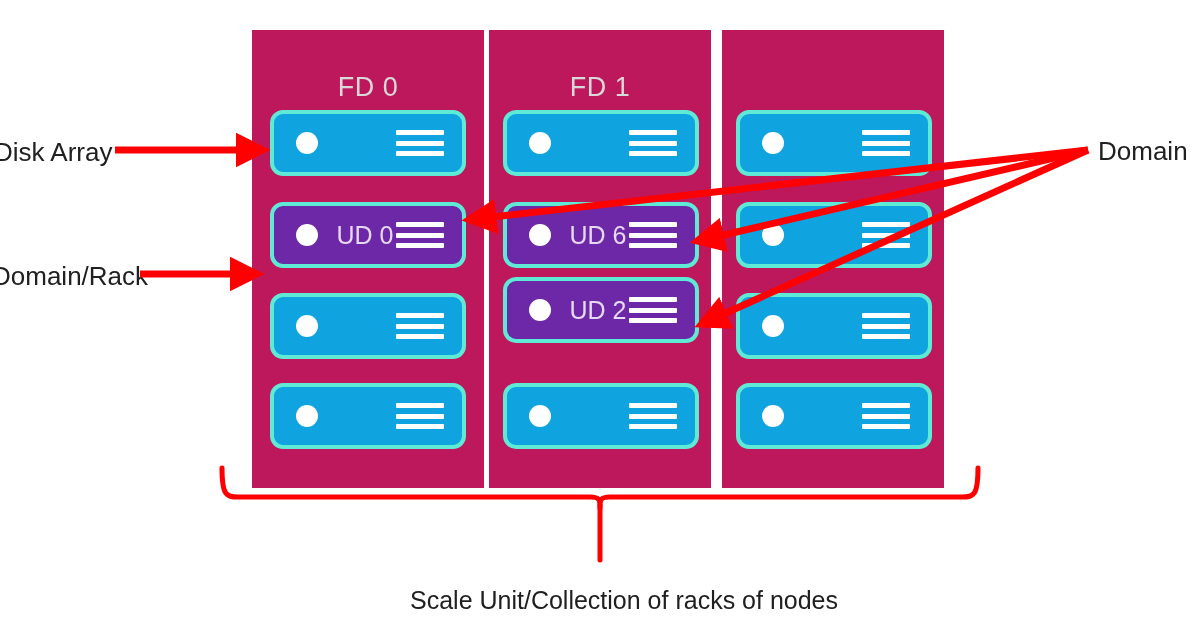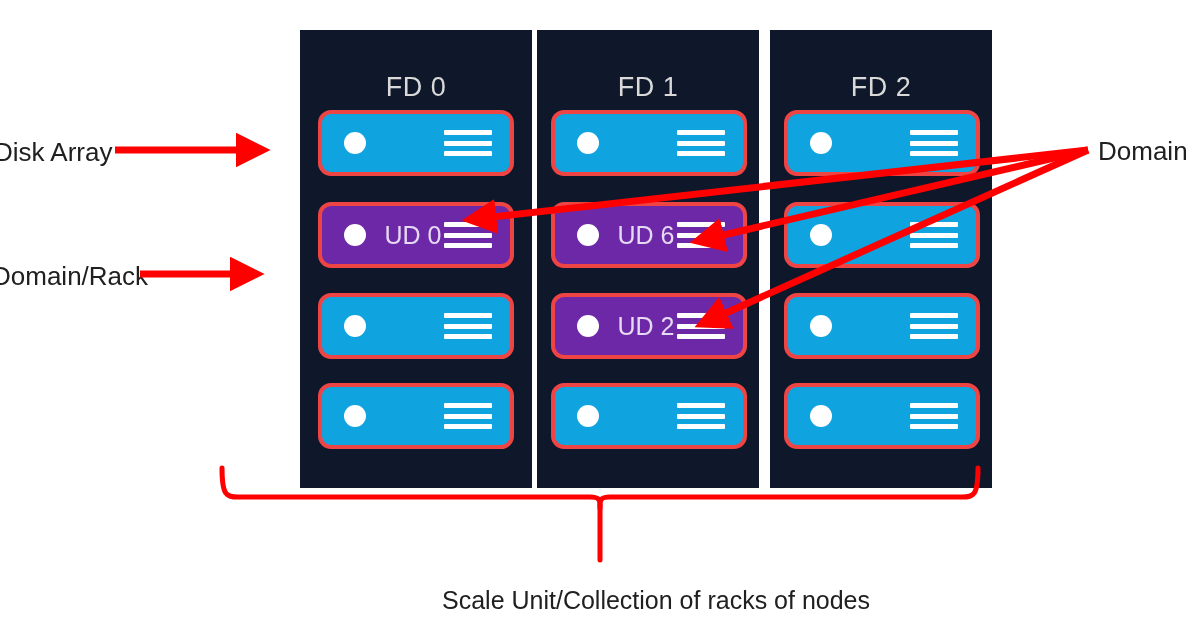--- a/index.html
+++ b/index.html
@@ -12,42 +12,41 @@
     width: 1200px;
     height: 630px;
     background: #ffffff;
     overflow: hidden;
     font-family: "Liberation Sans", sans-serif;
   }
 
   
   .rack {
     position: absolute;
-    background: #0f172a;
+    background: #be185d;
     box-sizing: border-box;
-    margin-left: 48px;
   }
   .rack-label {
     position: absolute;
     top: 44px;
     left: 0;
     width: 100%;
     text-align: center;
     color: #d9d9d9;
     font-size: 27px;
     letter-spacing: 0.5px;
     line-height: 1;
   }
 
   
   .node {
     position: absolute;
     box-sizing: border-box;
     border-radius: 13px;
-    border: 4px solid #ef4444;
+    border: 4px solid #5eead4;
   }
   .node.blue  { background: #0fa3e0; }
   .node.purple{ background: #6d28a8; }
 
   .node-dot {
     position: absolute;
     left: 22px;
     top: 50%;
     transform: translateY(-50%);
     width: 22px;
@@ -92,21 +91,20 @@
     font-size: 26px;
     white-space: nowrap;
     line-height: 1;
   }
   .caption {
     position: absolute;
     color: #202020;
     font-size: 25px;
     white-space: nowrap;
     line-height: 1;
-    margin-left: 32px;
   }
 
   
   #overlay {
     position: absolute;
     left: 0;
     top: 0;
     width: 1200px;
     height: 630px;
     pointer-events: none;
@@ -173,42 +171,41 @@
     <div class="node purple" style="left:14px; top:172px; width:196px; height:66px;">
       <span class="node-dot"></span>
       <span class="node-text">UD 6</span>
       <span class="node-lines">
           <span></span>
           <span></span>
           <span></span>
         </span>
     </div>
 
-    <div class="node purple" style="left:14px; top:263px; width:196px; height:66px;">
+    <div class="node purple" style="left:14px; top:247px; width:196px; height:66px;">
       <span class="node-dot"></span>
       <span class="node-text">UD 2</span>
       <span class="node-lines">
           <span></span>
           <span></span>
           <span></span>
         </span>
     </div>
 
     <div class="node blue" style="left:14px; top:353px; width:196px; height:66px;">
       <span class="node-dot"></span>
       <span class="node-lines">
           <span></span>
           <span></span>
           <span></span>
         </span>
     </div>
   </div>
 
   <div class="rack" style="left:722px; top:30px; width:222px; height:458px;">
-    <div class="rack-label">FD 2</div>
 
     <div class="node blue" style="left:14px; top:80px; width:196px; height:66px;">
       <span class="node-dot"></span>
       <span class="node-lines">
           <span></span>
           <span></span>
           <span></span>
         </span>
     </div>
 

